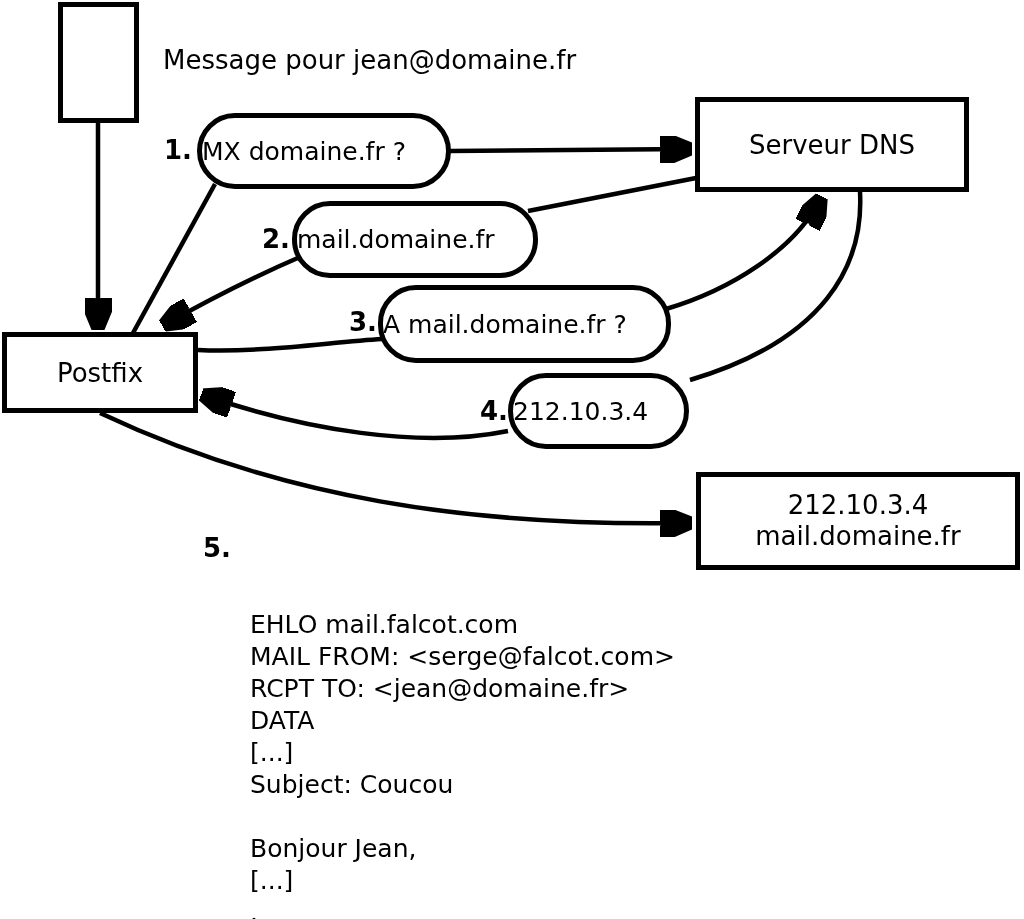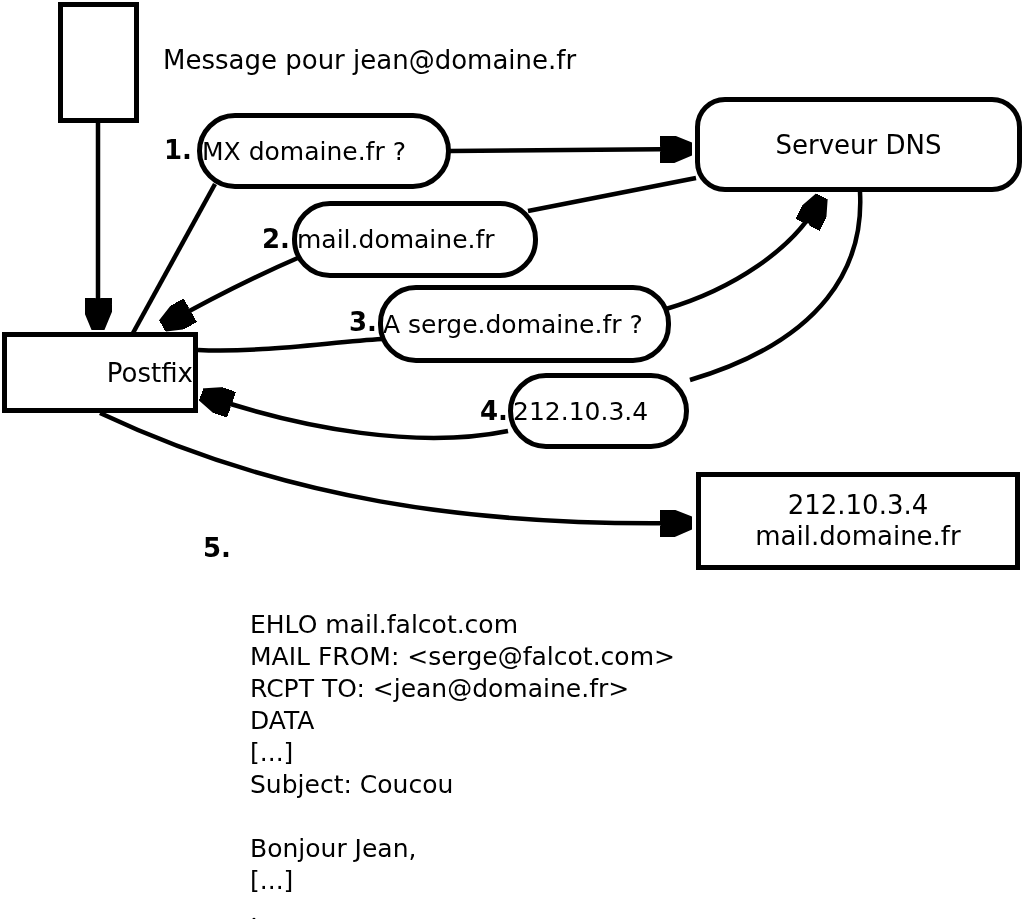--- a/index.html
+++ b/index.html
@@ -88,43 +88,43 @@
     <path d="M 300 257 Q 235 285 164 325" marker-end="url(#ah)"></path>
     <path d="M 198 350 C 260 353 330 342 382 339"></path>
     <path d="M 666 309 C 730 290 795 250 821 198" marker-end="url(#ah)"></path>
     <path d="M 860 192 C 864 265 825 340 690 380"></path>
     <path d="M 508 431 C 420 449 305 430 203 395" marker-end="url(#ah)"></path>
     <path d="M 100 413 C 280 498 470 527 690 523" marker-end="url(#ah)"></path>
   </svg>
 
   <div class="box" style="left:58px; top:2px; width:81px; height:121px;"></div>
 
-  <div class="box" style="left:2px; top:332px; width:196px; height:81px;justify-content:flex-end;">
+  <div class="box" style="left:2px; top:332px; width:196px; height:81px;">
     <span>Postfix</span>
   </div>
 
-  <div class="box" style="left:695px; top:97px; width:327px; height:95px;border-radius:30px;">
+  <div class="box" style="left:695px; top:97px; width:274px; height:95px;">
     <span>Serveur DNS</span>
   </div>
 
   <div class="box" style="left:696px; top:472px; width:324px; height:98px;">
     <div class="dest-lines">
       <div>212.10.3.4</div>
       <div>mail.domaine.fr</div>
     </div>
   </div>
 
   <div class="bubble" style="left:197px; top:113px; width:254px; height:76px;">
     <span>MX domaine.fr ?</span>
   </div>
   <div class="bubble" style="left:292px; top:201px; width:246px; height:77px;">
     <span>mail.domaine.fr</span>
   </div>
   <div class="bubble" style="left:378px; top:285px; width:293px; height:78px;">
-    <span>A serge.domaine.fr ?</span>
+    <span>A mail.domaine.fr ?</span>
   </div>
   <div class="bubble" style="left:508px; top:373px; width:181px; height:76px;">
     <span>212.10.3.4</span>
   </div>
 
   <div class="stepnum" style="left:164px; top:135px;">1.</div>
   <div class="stepnum" style="left:262px; top:224px;">2.</div>
   <div class="stepnum" style="left:349px; top:307px;">3.</div>
   <div class="stepnum" style="left:480px; top:396px;">4.</div>
 

